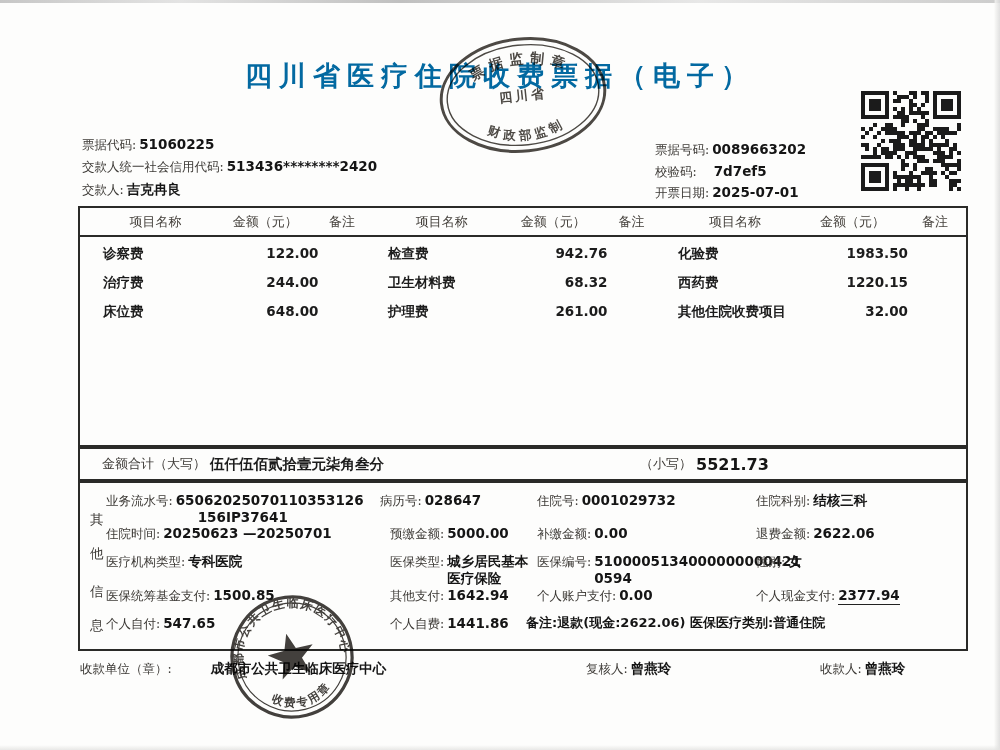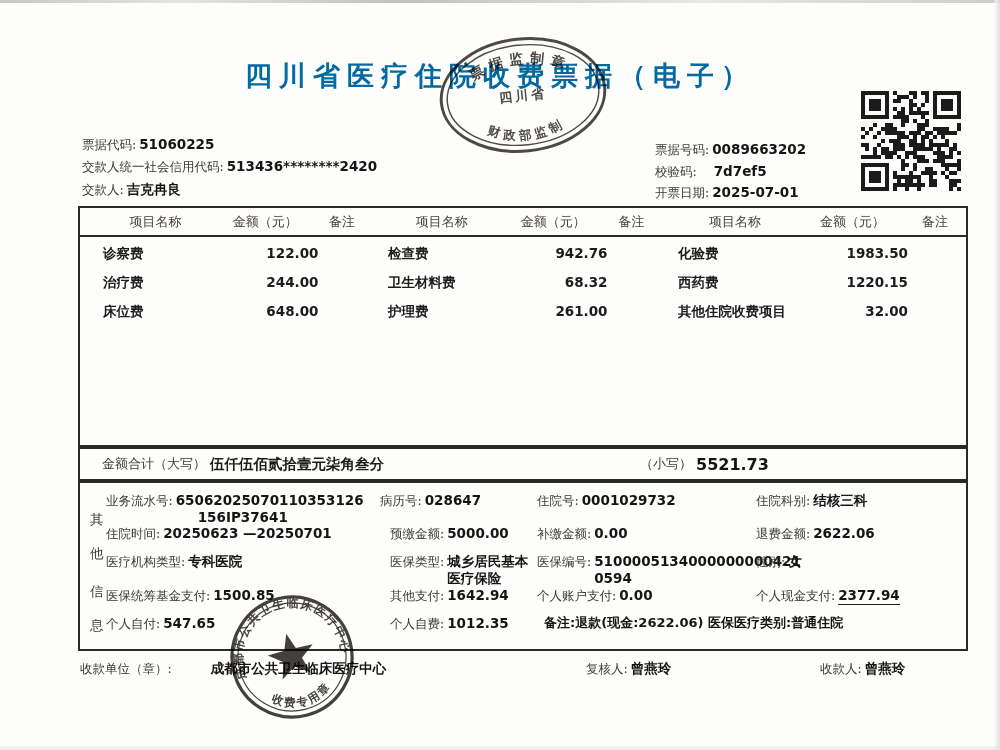--- a/index.html
+++ b/index.html
@@ -596,23 +596,23 @@
       <span class="lbl">个人现金支付:</span>
       <span class="val u">2377.94</span>
     </div>
 
     <div class="field" style="left:26px;top:132px;">
       <span class="lbl">个人自付:</span>
       <span class="val">547.65</span>
     </div>
     <div class="field" style="left:310px;top:132px;">
       <span class="lbl">个人自费:</span>
-      <span class="val">1012.35</span>
-    </div>
-    <div class="field" style="left:464px;top:132px;">
+      <span class="val">1441.86</span>
+    </div>
+    <div class="field" style="left:446px;top:132px;">
       <span class="val" style="font-size:13px">备注:</span>
       <span class="val" style="font-size:13px">退款(现金:2622.06)  医保医疗类别:普通住院</span>
     </div>
   </div>
 
   <div class="footer">
     <div class="field" style="left:80px;top:4px;gap:36px;">
       <span class="lbl">收款单位（章）:</span>
       <span class="val">成都市公共卫生临床医疗中心</span>
     </div>

